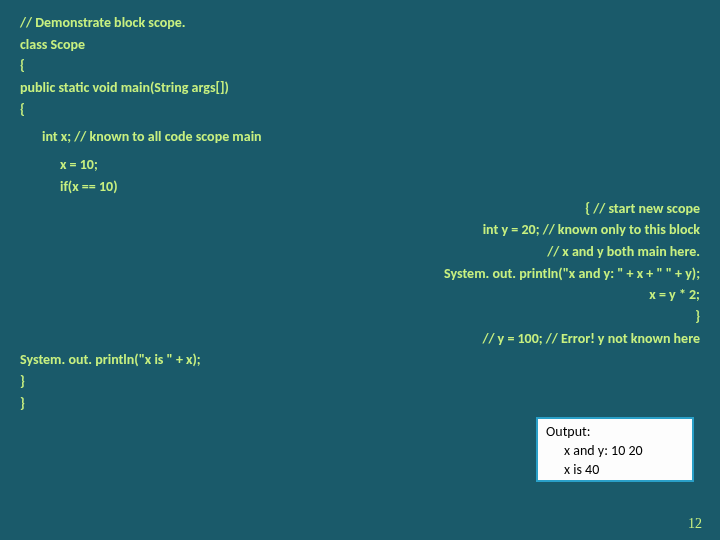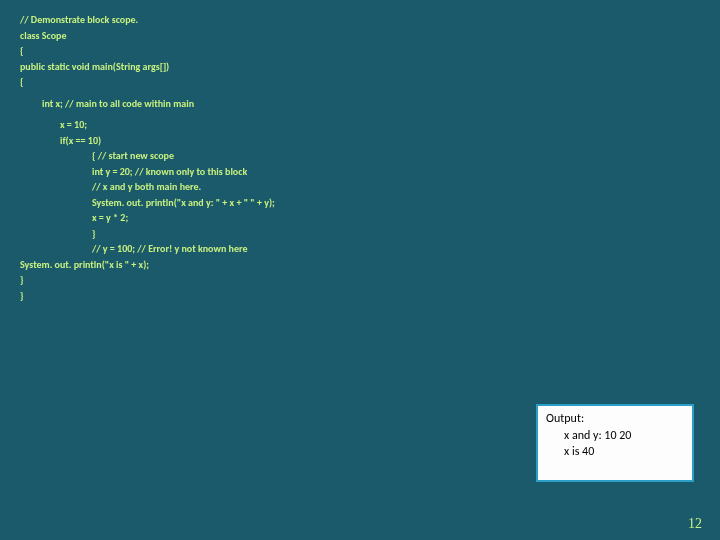--- a/index.html
+++ b/index.html
@@ -7,39 +7,39 @@
     width: 720px;
     height: 540px;
     background: #1a5a6a;
     font-family: Calibri, Arial, sans-serif;
     position: relative;
     overflow: hidden;
   }
   .code-area {
     padding: 12px 20px 0 20px;
     color: #c8f080;
-    font-size: 10px;
+    font-size: 14px;
     line-height: 1.55;
     font-weight: bold;
   }
   .l0 { padding-left: 0; }
   .l1 { padding-left: 22px; }
   .l2 { padding-left: 40px; }
-  .l3 { padding-left: 72px; }
+  .l3 { padding-left: 72px; text-align: right; }
   .spacer { height: 6px; }
   .output-box {
     position: absolute;
     right: 26px;
     bottom: 58px;
     width: 158px;
     background: #fdfdfd;
     border: 2px solid #2aa0c8;
     color: #000;
-    font-size: 12px;
-    padding: 4px 8px 21px 8px;
+    font-size: 14px;
+    padding: 4px 8px 0 8px;
     line-height: 1.35;
   }
   .output-box .ind { padding-left: 18px; }
   .page-num {
     position: absolute;
     right: 18px;
     bottom: 8px;
     color: #c8f080;
     font-size: 14px;
     font-family: Liberation Serif, serif;
@@ -48,21 +48,21 @@
 </head>
 <body>
 
 <div class="code-area">
   <div class="l0">// Demonstrate block scope.</div>
   <div class="l0">class Scope</div>
   <div class="l0">{</div>
   <div class="l0">public static void main(String args[])</div>
   <div class="l0">{</div>
   <div class="spacer"></div>
-  <div class="l1">int x; // main to all code within main</div>
+  <div class="l1">int x; // known to all code scope main</div>
   <div class="spacer"></div>
   <div class="l2">x = 10;</div>
   <div class="l2">if(x == 10)</div>
   <div class="l3">{   // start new scope</div>
   <div class="l3">int y = 20; // known only to this block</div>
   <div class="l3">// x and y both main here.</div>
   <div class="l3">System. out. println("x and y: " + x + " " + y);</div>
   <div class="l3">x = y * 2;</div>
   <div class="l3">}</div>
   <div class="l3">// y = 100; // Error! y not known here</div>

